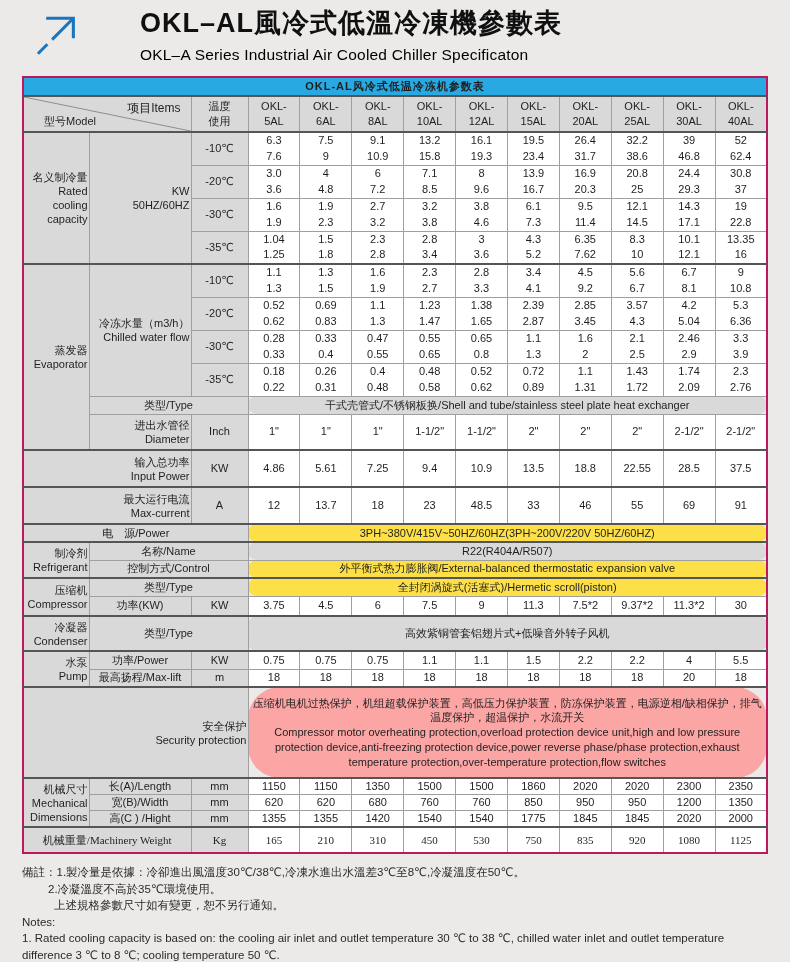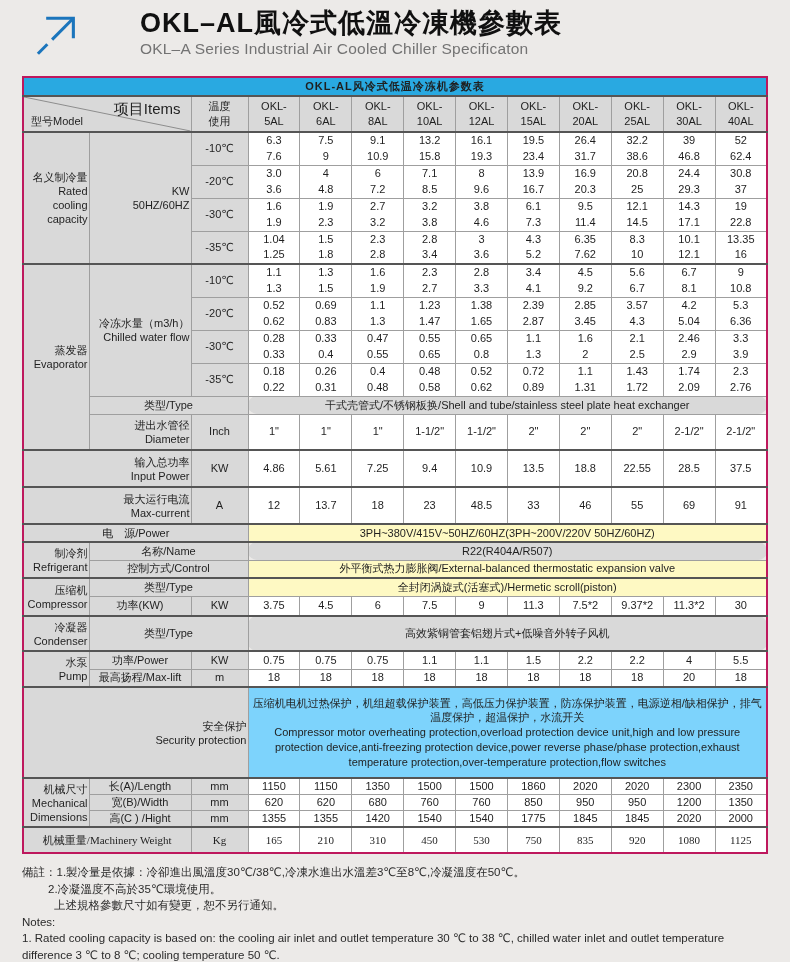--- a/index.html
+++ b/index.html
@@ -9,21 +9,21 @@
     background:#eceae8;
     font-family:"Liberation Sans","DejaVu Sans",sans-serif;
     color:#1c1c1c;
     overflow:hidden;
   }
   
   .page-header { display:flex; align-items:flex-start; padding:8px 0 0 32px; height:76px;gap:48px; }
   .logo { width:52px; height:52px; flex:0 0 auto; margin-top:2px; }
   .titles { margin-left:8px; }
   .title-cn { font-size:27px; font-weight:bold; letter-spacing:1px; color:#101010; line-height:30px; }
-  .title-en { font-size:15.5px; color:#737373; line-height:19px; margin-top:1px; letter-spacing:0.2px; }
+  .title-en { font-size:15.5px; color:#000000; line-height:19px; margin-top:7px; letter-spacing:0.2px; }
 
   
   table.spec {
     border-collapse:collapse; table-layout:fixed;
     width:746px; margin:0 0 0 22px;
     border:2px solid #be185d;
   }
   table.spec td {
     border:1px solid #9f9f9f;
     font-size:11px; text-align:center; vertical-align:middle;
@@ -33,32 +33,32 @@
   tr.sec > td { border-top:2px solid #555; }
   .gray { background:#d9d9d9; }
   .num  { background:#ffffff; }
   .cap td {
     background:#29a9e1; border-color:#29a9e1; color:#ffffff;
     font-size:14.5px; height:19px; font-weight:bold; letter-spacing:1px;
   }
   
   .diag { position:relative; height:36px; }
   .diag svg { position:absolute; left:0; top:0; width:100%; height:100%; }
-  .diag .model-lab { position:absolute; left:7px; bottom:2px; font-size:11px; }
-  .diag .items-lab { position:absolute; right:10px; top:4px; font-size:15px; }
+  .diag .model-lab { position:absolute; left:20px; bottom:2px; font-size:11px; }
+  .diag .items-lab { position:absolute; right:10px; top:4px; font-size:12px; }
 
   .model-cell { white-space:pre-line; line-height:15px; height:36px; background:#d9d9d9; }
   td.num div { line-height:15.5px; }
   .h2 td { height:33px; }
   .h1 td { height:18px; }
   .hm td { height:15px; line-height:13px; }
   .type-val { background:#d9d9d9;border-radius:9px; }
-  .white-val { background:#fef9c3; }
+  .white-val { background:#fde047;border-radius:9px; }
   .sec-label div { line-height:14px;text-align:right; }
-  .security-text { text-align:left; padding:3px 6px 3px 5px; background:#7dd3fc; }
+  .security-text { text-align:left; padding:3px 6px 3px 5px; background:#fca5a5;border-radius:32px; }
   .security-text div { line-height:14.8px; }
   .dia-row td { height:36px; }
   .pw-row td { height:37px; }
   .comp-pw td { height:20px; }
   .cond-row td { height:35px; }
   .weight-row td { height:26px;font-family:Liberation Serif, serif; }
   .security-row td { height:91px; }
 
   
   .notes { margin:10px 0 0 22px; font-size:11.5px; color:#2a2a2a; line-height:16.5px; width:746px; }

